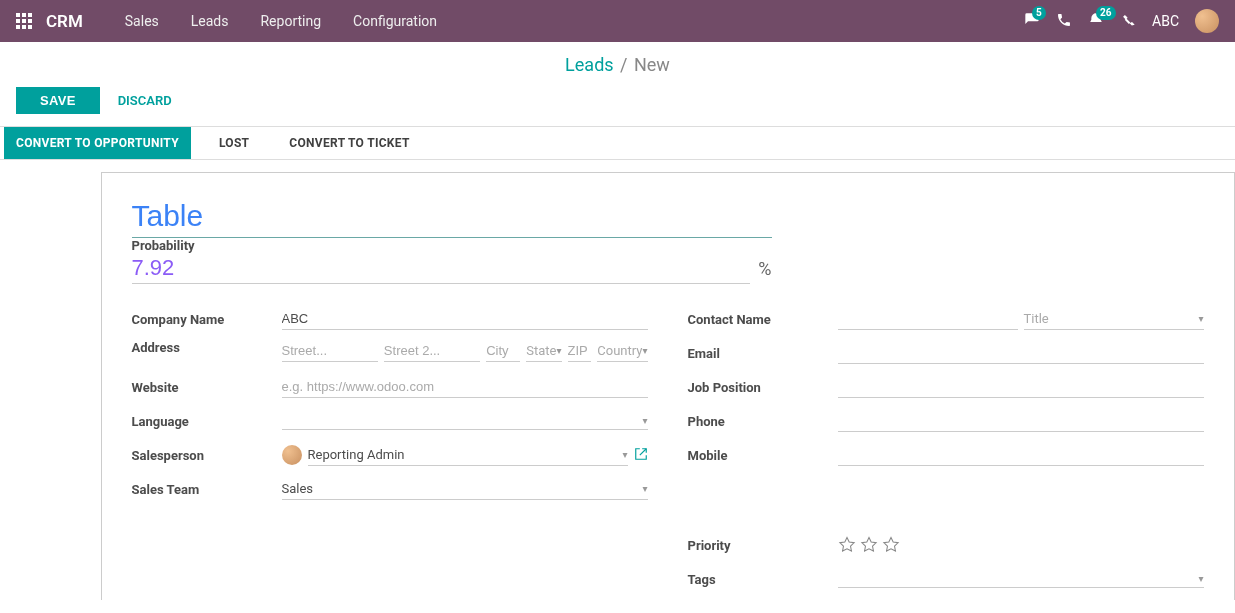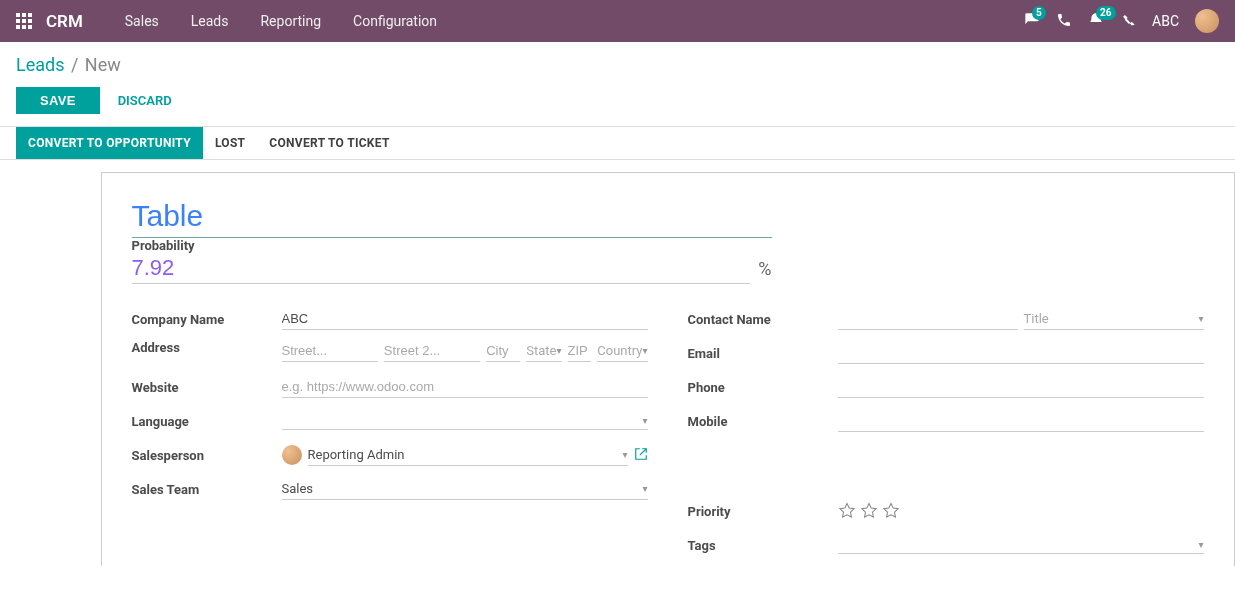--- a/index.html
+++ b/index.html
@@ -11,29 +11,29 @@
   .apps-icon span { background: #fff; }
   .brand { font-weight: 600; font-size: 17px; margin-right: 26px; }
   .nav-link { color: #eee; font-size: 14px; padding: 0 16px; cursor: pointer; }
   .topnav-right { display: flex; align-items: center; gap: 16px; }
   .nav-icon { position: relative; cursor:pointer; }
   .nav-icon svg { width: 16px; height: 16px; fill: #fff; }
   .badge { position: absolute; top: -6px; left: 8px; background: #00a09d; color: #fff; border-radius: 8px; font-size: 10px; font-weight:700; padding: 1px 4px; min-width: 10px; text-align:center; line-height: 12px; }
   .company-name { color: #fff; font-size: 14px; }
   .avatar { width: 24px; height: 24px; border-radius: 50%; background: radial-gradient(circle at 30% 30%, #f0c090, #c89060); }
   
-  .breadcrumbs { padding: 12px 16px 8px; font-size: 18px; color: #888; }
+  .breadcrumbs { padding: 12px 16px 8px; font-size: 18px; color: #888; text-align: center; }
   .breadcrumbs a { color: #00a09d; text-decoration: none; }
   .breadcrumbs .sep { margin: 0 2px; }
   
   .action-row { padding: 4px 16px 12px; display:flex; gap: 18px; align-items:center; }
   .btn-save { background: #00a09d; color: #fff; border: none; padding: 6px 24px; font-weight: 700; font-size: 13px; cursor:pointer; letter-spacing: .3px; }
   .btn-discard { color: #00a09d; font-weight: 600; font-size: 13px; cursor:pointer; }
   
-  .status-bar { border-top: 1px solid #ddd; border-bottom: 1px solid #ddd; background: #fff; padding: 0 16px; display:flex; gap: 0; align-items:center; font-size: 12px; }
+  .status-bar { border-top: 1px solid #ddd; border-bottom: 1px solid #ddd; background: #fff; padding: 0 4px; display:flex; gap: 16px; align-items:center; font-size: 12px; }
   .status-btn { padding: 9px 12px; font-weight:700; font-size: 12px; cursor:pointer; color: #404040; letter-spacing: .3px; }
   .status-btn.primary { background: #00a09d; color: #fff; }
   
   .sheet-wrap { display:flex; justify-content:center; }
   .sheet { width: 1134px; max-width: 100%; margin: 12px 0 0 100px; background: #fff; border: 1px solid #ccc; border-bottom: none; padding: 24px 30px 0; }
   
   .title-input { font-size: 30px; color: #3b82f6; border: none; border-bottom: 1px solid #6aa8a6; width: 640px; padding: 2px 0 4px; outline: none; }
   
   .prob-label { font-weight:700; font-size: 13px; color: #4c4c4c; }
   .prob-row { display:flex; align-items: baseline; gap: 8px; width: 640px; }
@@ -212,20 +212,26 @@
               </div>
         </div>
       </div>
       <div class="frow">
         <div class="flabel">Email</div>
         <div class="fval">
               <input class="u-input" style="">
             </div>
       </div>
       <div class="frow">
+        <div class="flabel">Job Position</div>
+        <div class="fval">
+              <input class="u-input" style="">
+            </div>
+      </div>
+      <div class="frow">
         <div class="flabel">Phone</div>
         <div class="fval">
               <input class="u-input" style="">
             </div>
       </div>
       <div class="frow">
         <div class="flabel">Mobile</div>
         <div class="fval">
               <input class="u-input" style="">
             </div>

